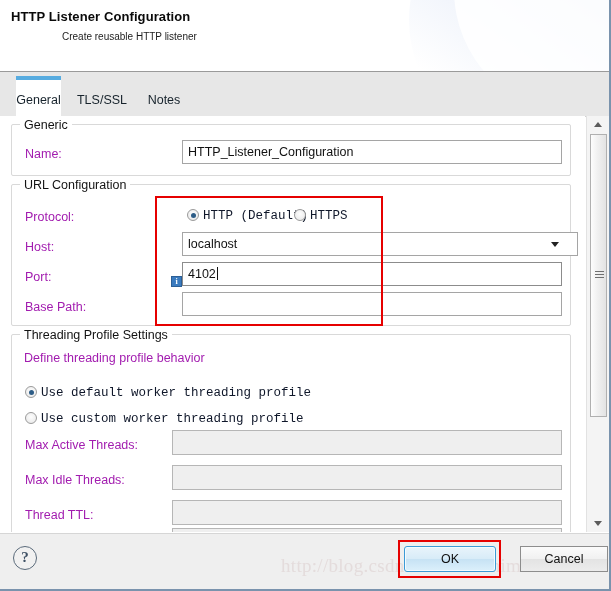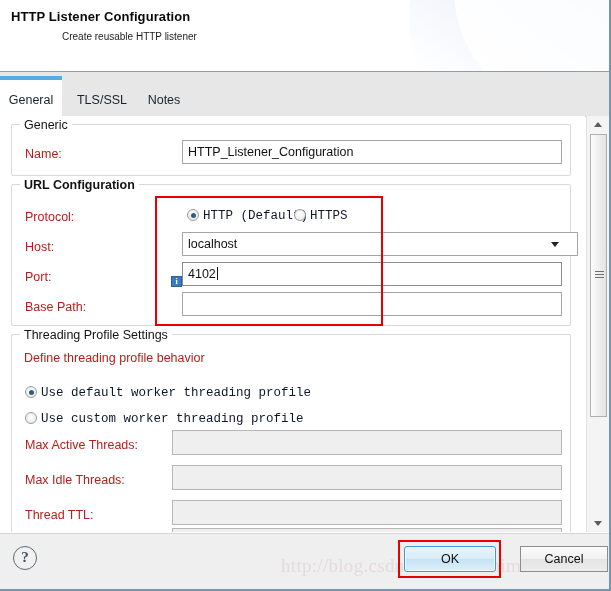--- a/index.html
+++ b/index.html
@@ -119,21 +119,21 @@
     background: #ffffff;
     padding: 0 4px;
     font-size: 12.5px;
     color: #131313;
     white-space: nowrap;
   }
 
   .fieldlabel {
     position: absolute;
     font-size: 12.5px;
-    color: #b91c1c;
+    color: #a21caf;
     white-space: nowrap;
   }
 
   .textfield {
     position: absolute;
     box-sizing: border-box;
     border: 1px solid #a5a5a5;
     background: #ffffff;
     font-family: "Liberation Sans", sans-serif;
     font-size: 12.5px;
@@ -327,41 +327,41 @@
 <div id="dialog">
 
   <div id="header">
     <div id="header-deco"></div>
     <div id="header-deco2"></div>
     <div class="title">HTTP Listener Configuration</div>
     <div class="subtitle">Create reusable HTTP listener</div>
   </div>
 
   <div id="tabstrip">
-    <div class="tab active" style="left:0; width:62px;">
+    <div class="tab active" style="left:16px; width:45px;">
       <span class="tab-label">General</span>
     </div>
     <div class="tab" style="left:68px; width:68px;">
       <span class="tab-label">TLS/SSL</span>
     </div>
     <div class="tab" style="left:136px; width:56px;">
       <span class="tab-label">Notes</span>
     </div>
   </div>
 
   <div id="scrollarea">
 
     <div class="groupbox" style="left:11px; top:8px; width:560px; height:52px;"></div>
     <div class="group-title" style="left:20px; top:2px;">Generic</div>
 
     <div class="fieldlabel" style="left:25px; top:31px;">Name:</div>
     <input class="textfield" style="left: 182px; top: 24px; width: 380px; height: 24px;" value="HTTP_Listener_Configuration">
 
     <div class="groupbox" style="left:11px; top:68px; width:560px; height:142px;"></div>
-    <div class="group-title" style="left:20px; top:62px;font-weight:bold;">URL Configuration</div>
+    <div class="group-title" style="left:20px; top:62px;">URL Configuration</div>
 
     <div class="fieldlabel" style="left:25px; top:94px;">Protocol:</div>
 
     <div class="radio-wrap" style="left:187px; top:93px;">
       <span class="radio checked"></span><span>HTTP (Default)</span>
     </div>
     <div class="radio-wrap" style="left:294px; top:93px;">
       <span class="radio"></span><span>HTTPS</span>
     </div>
 

